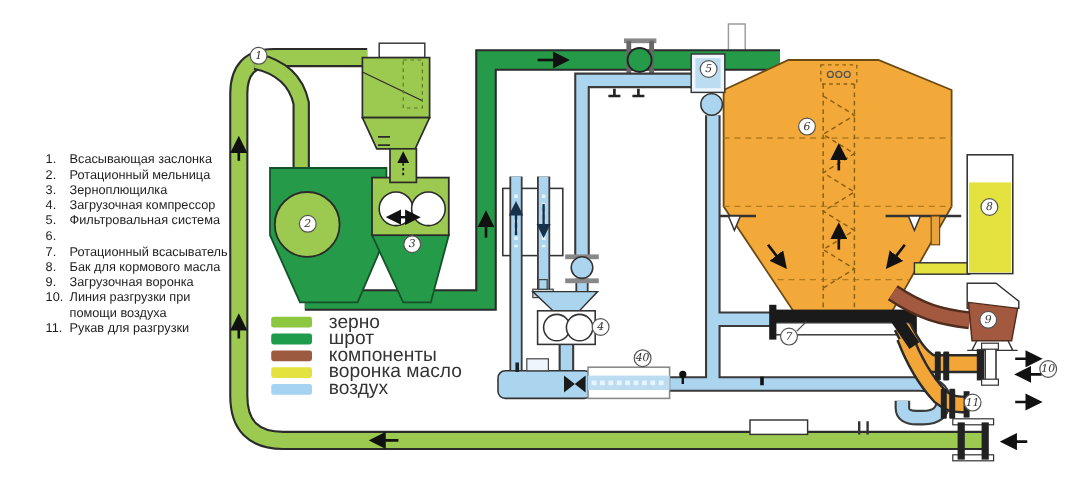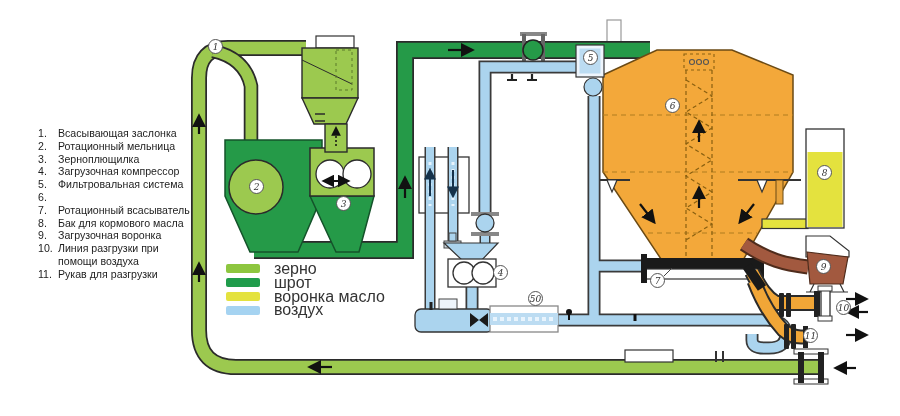--- a/index.html
+++ b/index.html
@@ -288,35 +288,39 @@
 <div id="legend">
   <div class="lg-row">
         <span class="lg-swatch" style="background: rgb(141, 198, 63);"></span>
         <span class="lg-label">зерно</span>
       </div>
   <div class="lg-row">
         <span class="lg-swatch" style="background: rgb(31, 156, 75);"></span>
         <span class="lg-label">шрот</span>
       </div>
   <div class="lg-row">
+        <span class="lg-swatch" style="background: rgb(156, 90, 65);"></span>
+        <span class="lg-label">компоненты</span>
+      </div>
+  <div class="lg-row">
         <span class="lg-swatch" style="background: rgb(228, 226, 62);"></span>
         <span class="lg-label">воронка масло</span>
       </div>
   <div class="lg-row">
         <span class="lg-swatch" style="background: rgb(165, 211, 241);"></span>
         <span class="lg-label">воздух</span>
       </div>
 </div>
 
 <div class="clabel" style="left:208px;top:39px">1</div>
 <div class="clabel" style="left:249px;top:179px">2</div>
 <div class="clabel" style="left:336px;top:196px">3</div>
 <div class="clabel" style="left:493px;top:265px">4</div>
 <div class="clabel" style="left:583px;top:50px">5</div>
 <div class="clabel" style="left:665px;top:98px">6</div>
 <div class="clabel" style="left:650px;top:273px">7</div>
 <div class="clabel" style="left:817px;top:165px">8</div>
 <div class="clabel" style="left:816px;top:259px">9</div>
-<div class="clabel" style="left:836px;top:300px">10</div>
+<div class="clabel" style="left:866px;top:300px">10</div>
 <div class="clabel" style="left:803px;top:328px">11</div>
-<div class="clabel" style="left:528px;top:291px">50</div>
+<div class="clabel" style="left:528px;top:291px">40</div>
 
 </div>
 
 </body></html>

